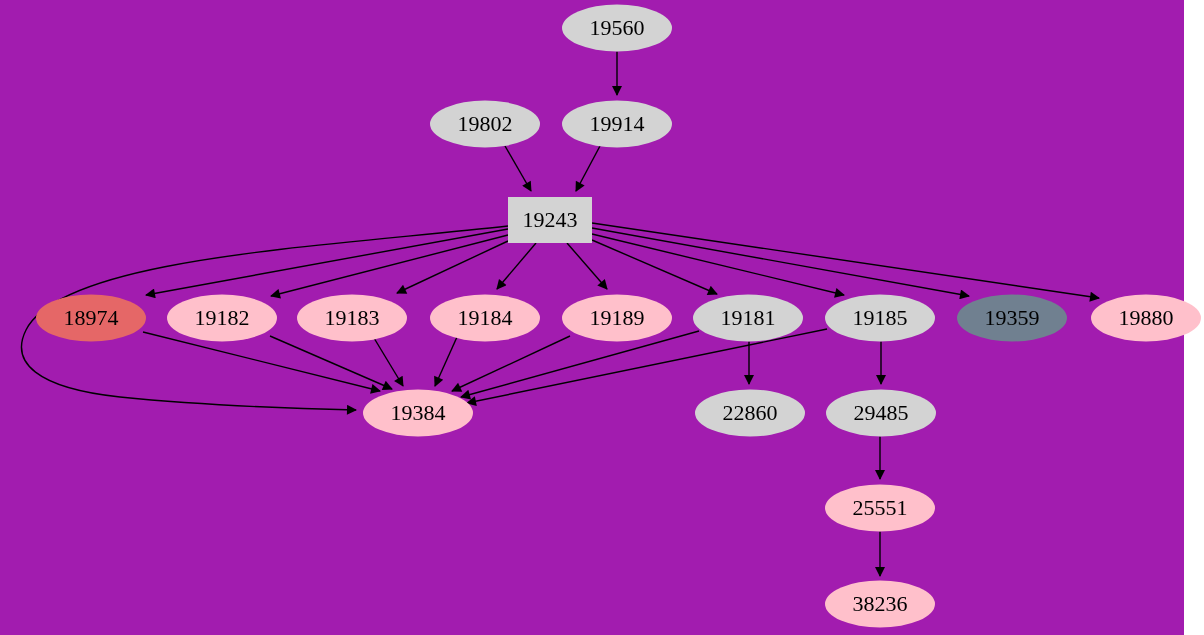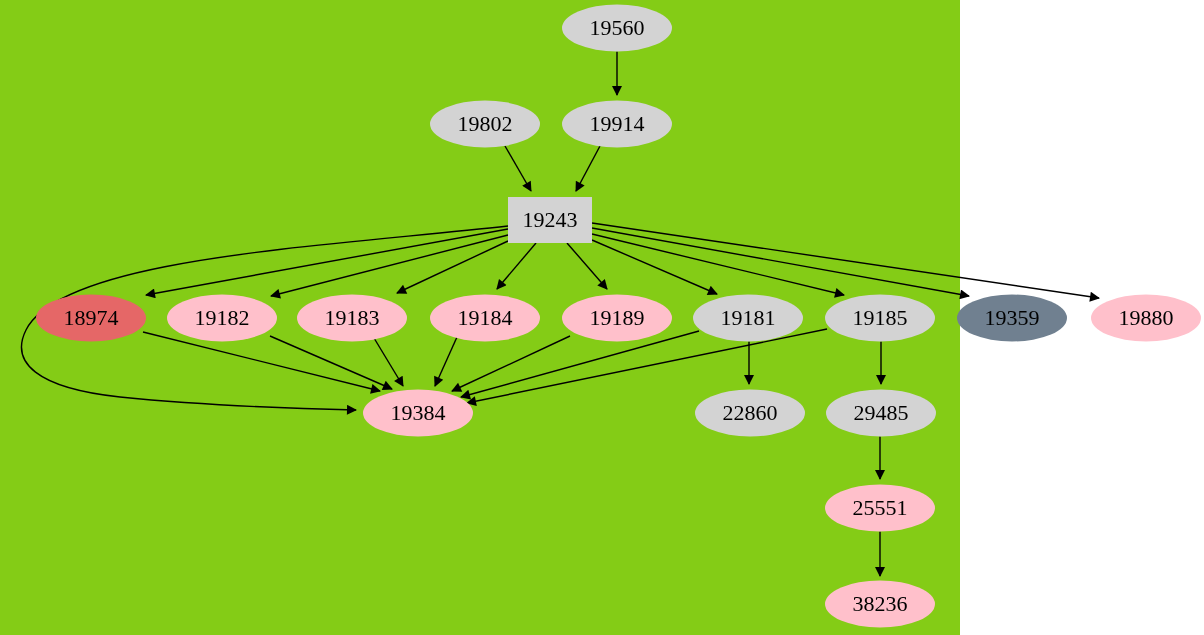--- a/index.html
+++ b/index.html
@@ -5,23 +5,23 @@
   html, body {
     margin: 0;
     padding: 0;
     background: #ffffff;
     width: 1204px;
     height: 635px;
     overflow: hidden;
     font-family: "Liberation Serif", "DejaVu Serif", serif;
   }
   .graph-wrap {
-    width: 960px;
+    width: 1184px;
     height: 635px;
-    background: #84cc16;
+    background: #a21caf;
   }
   svg { display: block; }
   .edge {
     fill: none;
     stroke: #000000;
     stroke-width: 1.4;
   }
   .node-label {
     font-family: "Liberation Serif", "DejaVu Serif", serif;
     font-size: 22px;

